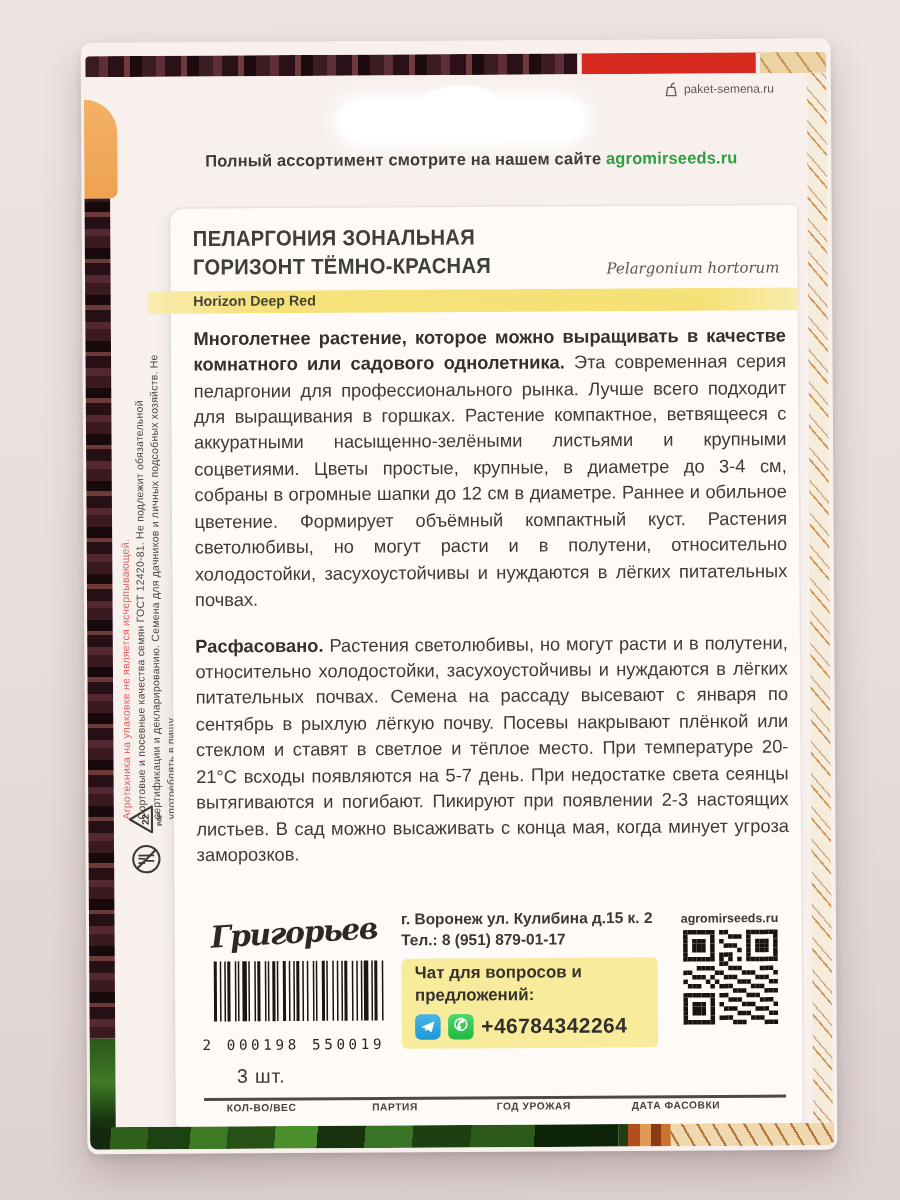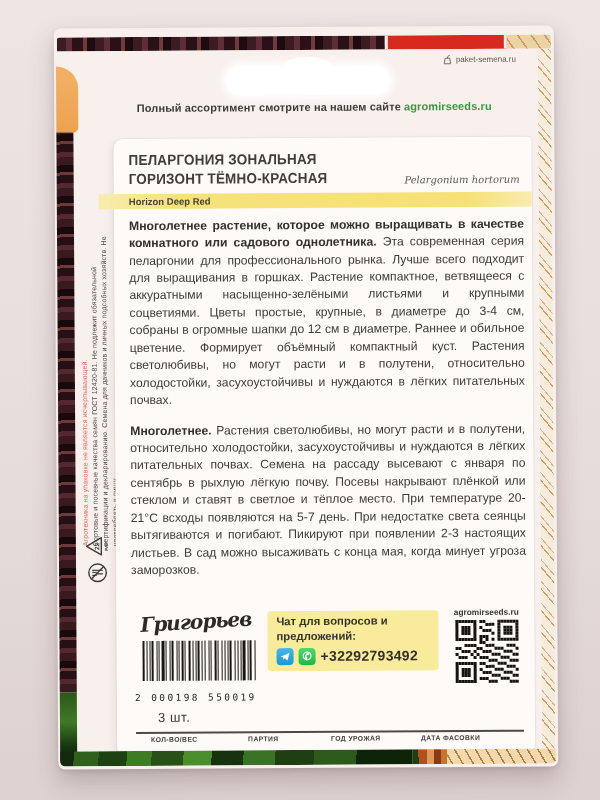--- a/index.html
+++ b/index.html
@@ -167,21 +167,21 @@
       <div class="variety-bar">
         <span>Horizon Deep Red</span>
       </div>
 
       <p class="desc">
         <b>Многолетнее растение, которое можно выращивать в качестве комнатного или садового однолетника.</b>
         <span>Эта современная серия пеларгонии для профессионального рынка. Лучше всего подходит для выращивания в горшках. Растение компактное, ветвящееся с аккуратными насыщенно-зелёными листьями и крупными соцветиями. Цветы простые, крупные, в диаметре до 3-4 см, собраны в огромные шапки до 12 см в диаметре. Раннее и обильное цветение. Формирует объёмный компактный куст. Растения светолюбивы, но могут расти и в полутени, относительно холодостойки, засухоустойчивы и нуждаются в лёгких питательных почвах.</span>
       </p>
 
       <p class="desc">
-        <b>Многолетнее.</b>
+        <b>Расфасовано.</b>
         <span>Растения светолюбивы, но могут расти и в полутени, относительно холодостойки, засухоустойчивы и нуждаются в лёгких питательных почвах. Семена на рассаду высевают с января по сентябрь в рыхлую лёгкую почву. Посевы накрывают плёнкой или стеклом и ставят в светлое и тёплое место. При температуре 20-21°С всходы появляются на 5-7 день. При недостатке света сеянцы вытягиваются и погибают. Пикируют при появлении 2-3 настоящих листьев. В сад можно высаживать с конца мая, когда минует угроза заморозков.</span>
       </p>
 
       <div class="grow"></div>
 
       <div class="producer-row">
         <div class="col1">
           <div class="signature">Григорьев</div>
           <div class="barcode">
             <div class="bars">
@@ -219,30 +219,32 @@
                 <i style="width: 4.5px; margin-right: 2.8px;"></i>
                 <i style="width: 1.5px; margin-right: 1.4px;"></i>
                 <i style="width: 3px; margin-right: 2.8px;"></i>
                 <i style="width: 1.5px; margin-right: 1.4px;"></i>
               </div>
             <div class="digits">2 000198 550019</div>
           </div>
         </div>
 
         <div class="col2">
+          <div>г. Воронеж ул. Кулибина д.15 к. 2</div>
+          <div><b>Тел.:</b> <span>8 (951) 879-01-17</span></div>
           <div class="chat-box">
             <div class="chat-label">Чат для вопросов и предложений:</div>
             <div class="chat-row">
               <span class="badge tg">
                 <svg width="11" height="11" viewBox="0 0 16 16">
                     <path d="M1.5 8 L14.5 2.5 L11.5 13.5 L7.5 10.2 L5.8 12.5 L5.3 9 Z" fill="#fff"></path>
                   </svg>
               </span>
               <span class="badge wa">✆</span>
-              <b class="chat-phone">+32292793492</b>
+              <b class="chat-phone">+46784342264</b>
             </div>
           </div>
         </div>
 
         <div class="col3">
           <div class="qr-site">agromirseeds.ru</div>
           <div class="qr">
               <i class="d"></i>
               <i class="d"></i>
               <i class="d"></i>

